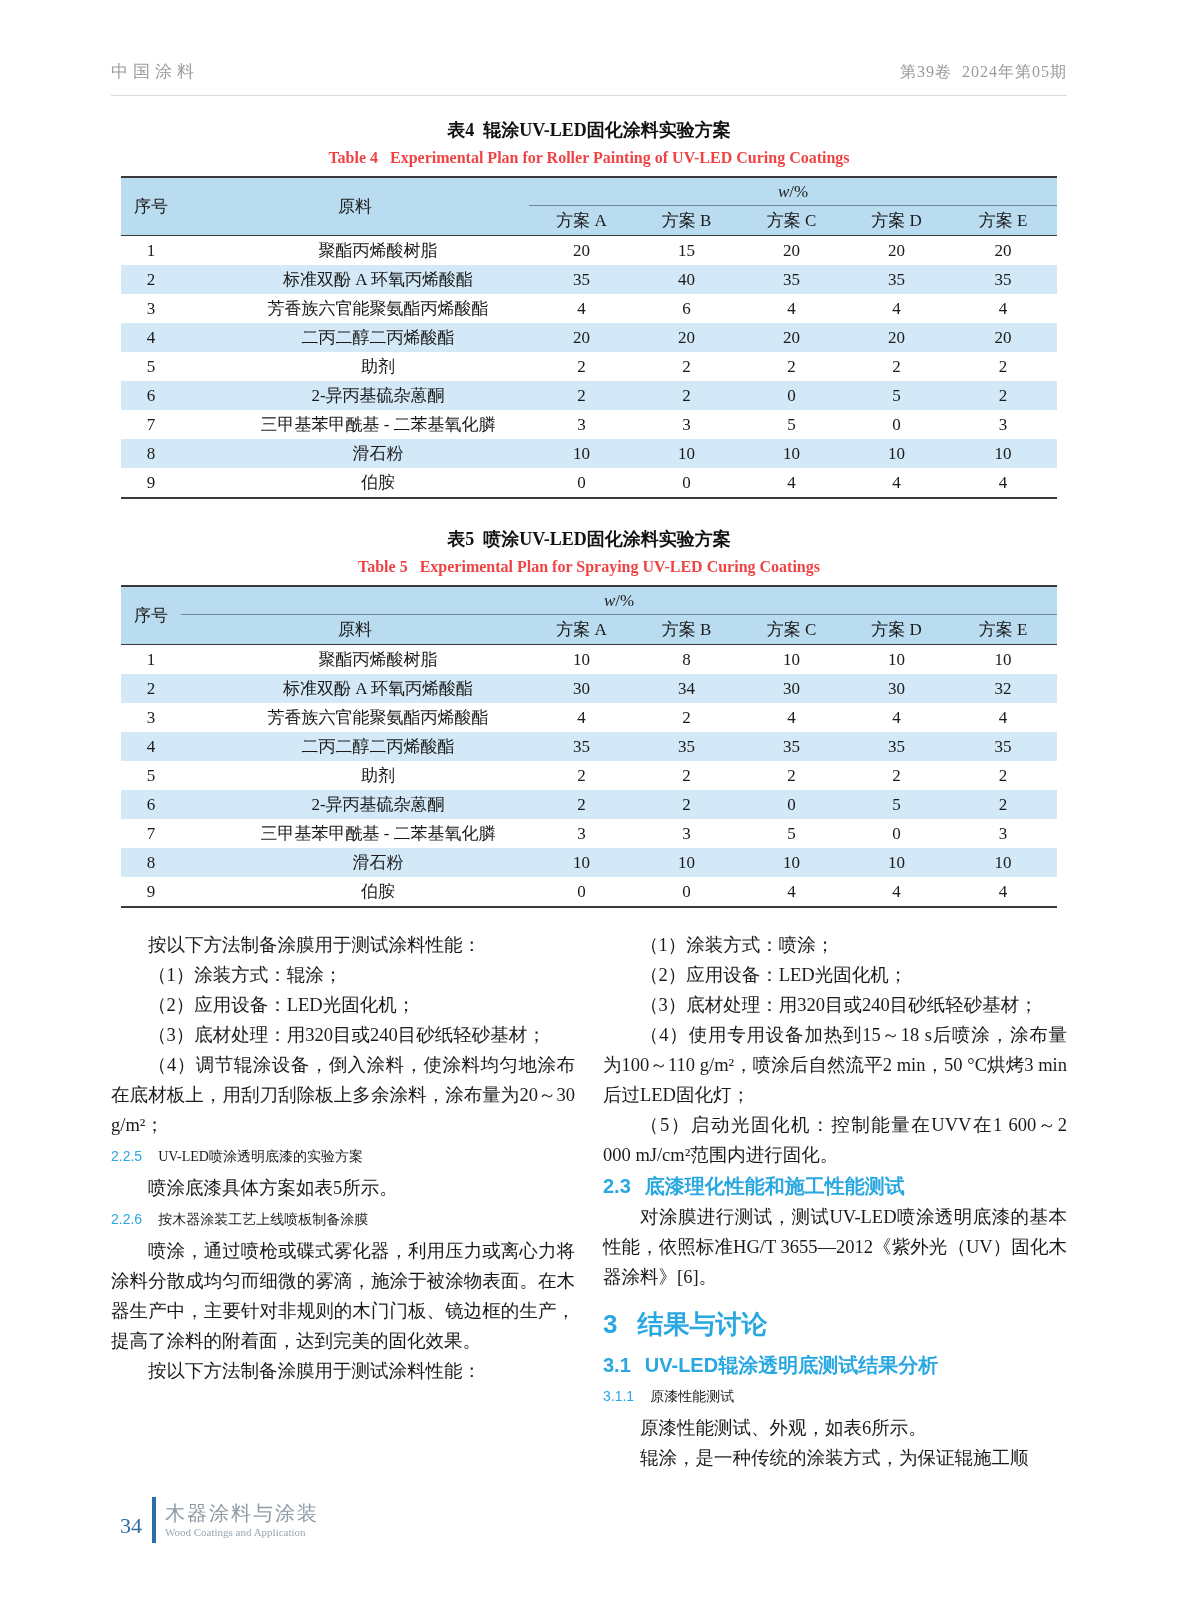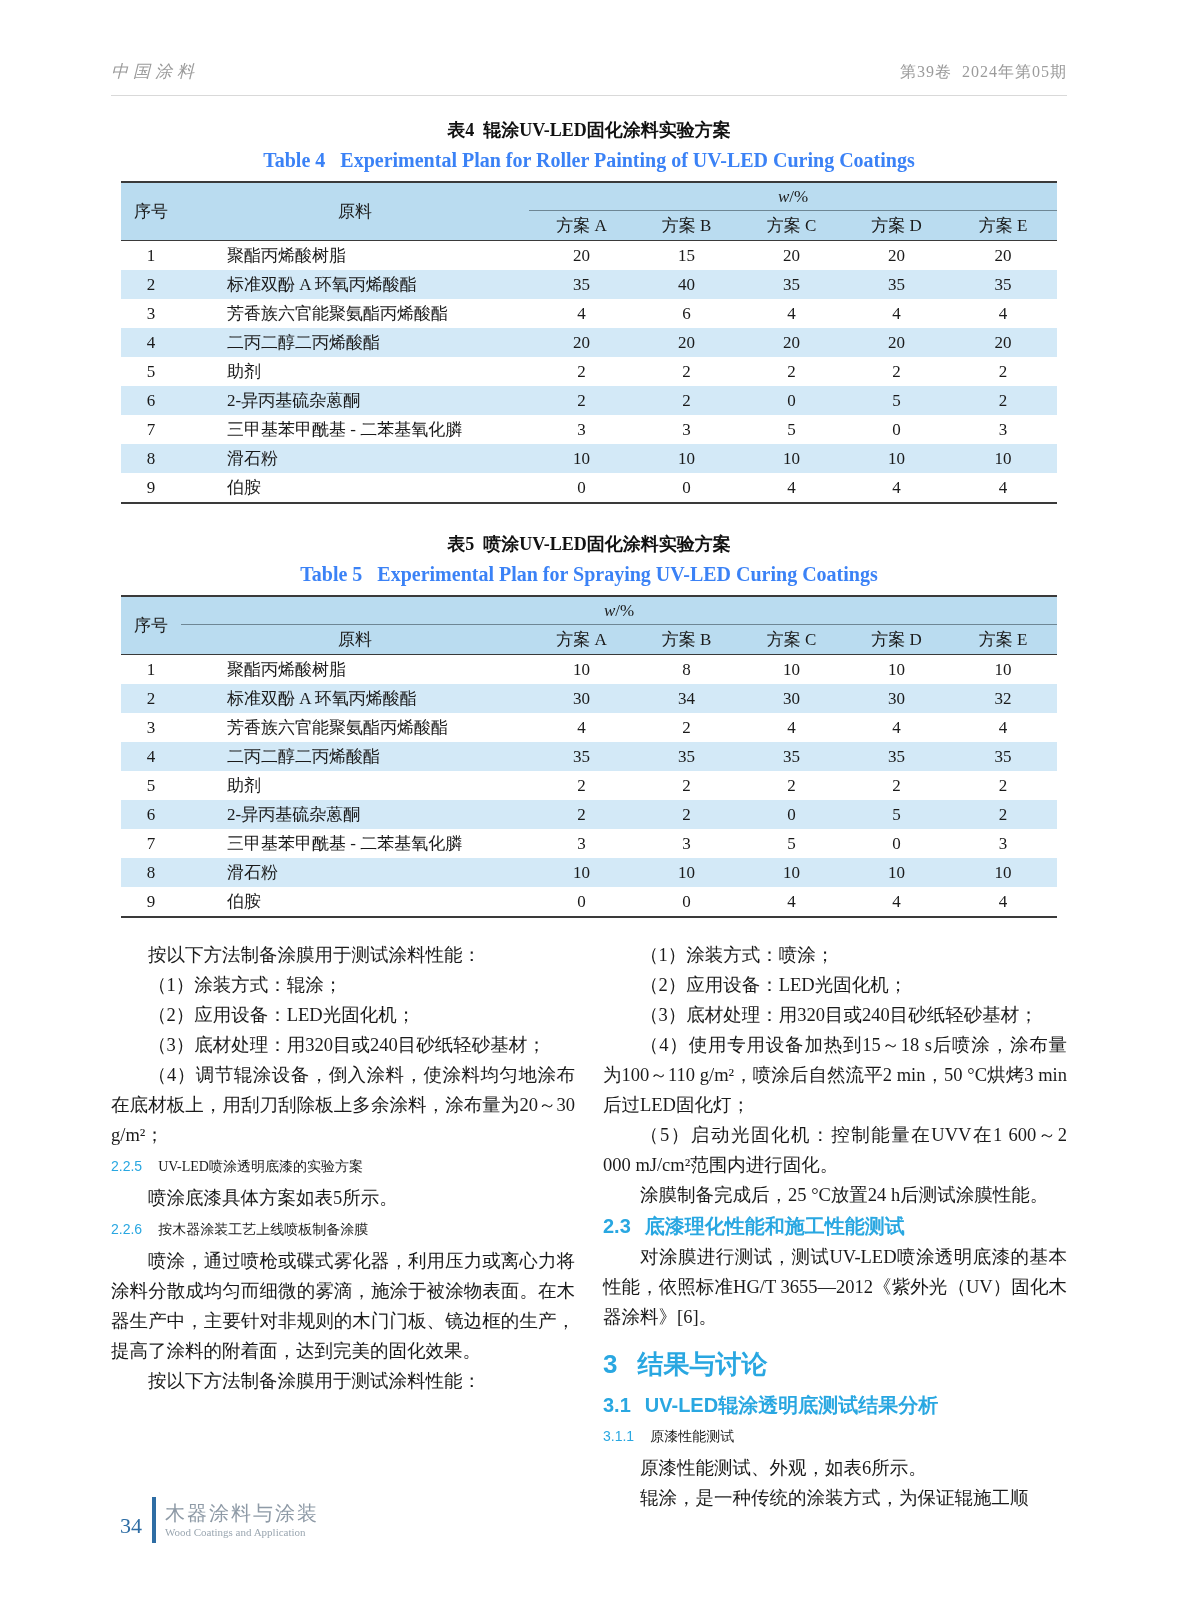--- a/index.html
+++ b/index.html
@@ -8,48 +8,48 @@
     font-family:"Liberation Serif","DejaVu Serif",serif;color:#1a1a1a;
     overflow:hidden;
   }
   .page{width:956px;margin:0 auto;}
 
   
   .pagehead{
     display:flex;justify-content:space-between;align-items:flex-end;
     padding-top:60px;padding-bottom:12px;border-bottom:1px solid #d9d9d9;
   }
-  .journal-name{color:#9b9b9b;font-size:17px;letter-spacing:5px;white-space:pre-wrap;font-style:italic;}
+  .journal-name{color:#9b9b9b;font-size:17px;letter-spacing:5px;white-space:pre-wrap;}
   .issue-info{color:#9b9b9b;font-size:16px;white-space:pre-wrap;letter-spacing:1px;}
 
   
   .table-section{margin-top:22px;}
   .tbl-title-zh{
     text-align:center;font-weight:bold;font-size:18px;color:#111;
     white-space:pre-wrap;margin:0 0 7px 0;
   }
   .tbl-title-en{
-    text-align:center;font-weight:bold;font-size:20px;color:#3b82f6;
+    text-align:center;font-weight:bold;font-size:16px;color:#ef4444;
     white-space:pre-wrap;margin:0 0 9px 0;
   }
   table.datatable{
     width:936px;margin:0 auto;border-collapse:collapse;table-layout:fixed;
     border-top:2px solid #3a3a3a;border-bottom:2px solid #3a3a3a;
     font-size:17px;
   }
   table.datatable thead{background:#badcf0;}
   table.datatable th{font-weight:normal;padding:0;}
   table.datatable thead tr:last-child th,
   table.datatable thead th[rowspan]{border-bottom:1.5px solid #3a3a3a;}
   th.group-cell{height:27px;border-bottom:1px solid #6e8795 !important;font-style:normal;}
   th.group-cell .w-it{font-style:italic;}
   th.scheme{height:29px;border-bottom:1.5px solid #3a3a3a;}
   th.rowspan-cell{border-bottom:1.5px solid #3a3a3a;}
   table.datatable td{height:29px;text-align:center;padding:0;}
-  table.datatable td.material{text-align:left;padding-left:46px;}
+  table.datatable td.material{text-align:center;padding-left:46px;}
   table.datatable tbody tr:nth-child(even){background:#d3e9f7;}
   th.material-h{height:29px;}
 
   
   .columns{
     display:grid;grid-template-columns:1fr 1fr;column-gap:28px;
     margin-top:22px;font-size:18.5px;line-height:30px;text-align:justify;
   }
   .para{margin:0;text-indent:2em;}
   .h1{
@@ -327,21 +327,20 @@
         <div class="h3"><span class="num" style="color: rgb(41, 167, 225);">2.2.6</span><span class="txt">按木器涂装工艺上线喷板制备涂膜</span></div>
         <p class="para">喷涂，通过喷枪或碟式雾化器，利用压力或离心力将涂料分散成均匀而细微的雾滴，施涂于被涂物表面。在木器生产中，主要针对非规则的木门门板、镜边框的生产，提高了涂料的附着面，达到完美的固化效果。</p>
         <p class="para">按以下方法制备涂膜用于测试涂料性能：</p>
       </div>
     <div class="col">
         <p class="para">（1）涂装方式：喷涂；</p>
         <p class="para">（2）应用设备：LED光固化机；</p>
         <p class="para">（3）底材处理：用320目或240目砂纸轻砂基材；</p>
         <p class="para">（4）使用专用设备加热到15～18 s后喷涂，涂布量为100～110 g/m²，喷涂后自然流平2 min，50 °C烘烤3 min后过LED固化灯；</p>
         <p class="para">（5）启动光固化机：控制能量在UVV在1 600～2 000 mJ/cm²范围内进行固化。</p>
-        <p class="para">涂膜制备完成后，25 °C放置24 h后测试涂膜性能。</p>
         <div class="h2"><span class="num" style="color: rgb(41, 167, 225);">2.3</span><span class="txt" style="color: rgb(41, 167, 225);">底漆理化性能和施工性能测试</span></div>
         <p class="para">对涂膜进行测试，测试UV-LED喷涂透明底漆的基本性能，依照标准HG/T 3655—2012《紫外光（UV）固化木器涂料》[6]。</p>
         <div class="h1"><span class="num" style="color: rgb(41, 167, 225);">3</span><span class="txt" style="color: rgb(41, 167, 225);">结果与讨论</span></div>
         <div class="h2"><span class="num" style="color: rgb(41, 167, 225);">3.1</span><span class="txt" style="color: rgb(41, 167, 225);">UV-LED辊涂透明底测试结果分析</span></div>
         <div class="h3"><span class="num" style="color: rgb(41, 167, 225);">3.1.1</span><span class="txt">原漆性能测试</span></div>
         <p class="para">原漆性能测试、外观，如表6所示。</p>
         <p class="para">辊涂，是一种传统的涂装方式，为保证辊施工顺</p>
       </div>
   </div>
 

